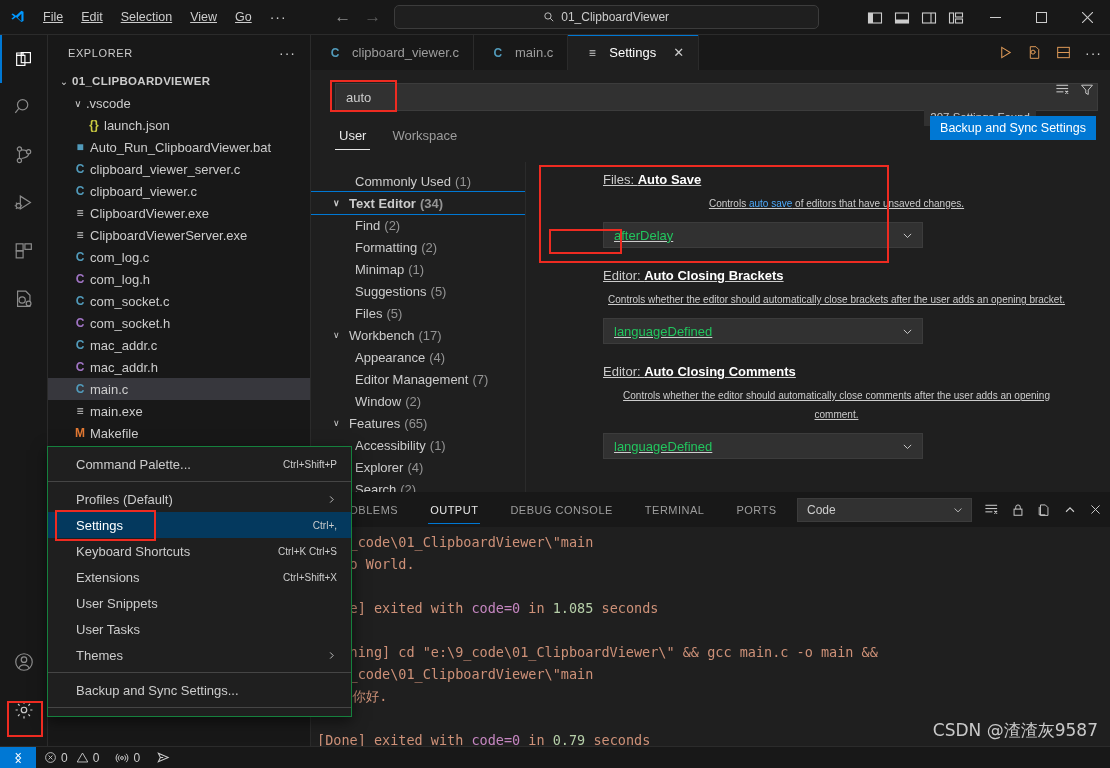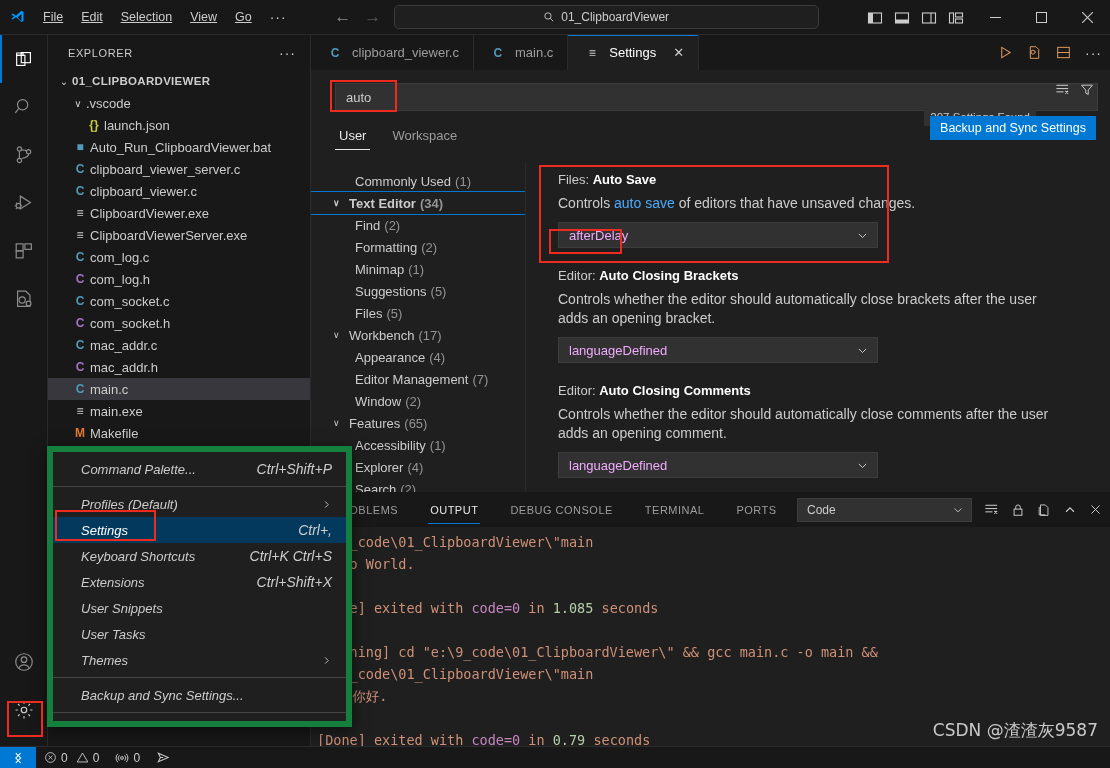--- a/index.html
+++ b/index.html
@@ -102,39 +102,39 @@
 
   .settings-tabsrow { height: 34px; display: flex; align-items: flex-end; padding-left: 24px; position: relative; }
   .stab { font-size: 13px; color: #9d9d9d; padding: 0 4px 7px 4px; margin-right: 18px; position: relative; cursor:pointer;}
   .stab.active { color: #e7e7e7; }
   .stab.active::after { content:''; position:absolute; left:0; right:0; bottom:0; height:1px; background:#e7e7e7; }
   .backup-btn {
     position: absolute; right: 14px; top: 0px; background: #0078d4; color: #ffffff;
     font-size: 12.5px; padding: 5px 10px; cursor: pointer; white-space: nowrap;
   }
 
-  .settings-body { position: absolute; left: 0; top: 92px; width: 799px; height: 400px; display: flex; }
+  .settings-body { position: absolute; left: 0; top: 92px; width: 799px; height: 400px; display: flex; gap: 45px; }
   .toc { width: 215px; padding-top: 8px; border-right: 1px solid #2b2b2b; overflow:hidden;}
   .toc-row { height: 22px; display: flex; align-items: center; font-size: 13px; color: #cccccc; padding-left: 22px; white-space: nowrap; cursor:pointer;}
   .toc-row .cnt { color: #949494; margin-left: 4px; }
   .toc-row.bold { font-weight: 700; }
   .toc-row.focused { outline: 1px solid #0078d4; }
   .toc-chev { width: 16px; font-size: 9px; color: #cccccc; display:inline-flex; align-items:center;}
   .toc-indent { padding-left: 44px; }
 
-  .settings-list { flex: 1; padding: 10px 12px 0 0; position: relative; overflow:hidden;}
+  .settings-list { flex: 1; padding: 10px 12px 0 0; position: relative; overflow:hidden;text-decoration:underline;}
   .setting-item { padding: 0 28px 0 32px; margin-bottom: 20px; }
   .setting-title { font-size: 13px; color: #cccccc; margin-bottom: 7px; }
   .setting-title b { color: #ffffff; font-weight: 700; }
-  .setting-desc { font-size: 14px; color: #cccccc; line-height: 19px; margin-bottom: 9px; max-width: 500px; }
+  .setting-desc { font-size: 10px; color: #cccccc; line-height: 19px; margin-bottom: 9px; max-width: 500px; text-align: center; }
   .setting-desc .lnk { color: #4daafc; }
   .setting-select {
     width: 320px; height: 26px; background: #313131; border: 1px solid #3c3c3c;
     display: flex; align-items: center; justify-content: space-between;
-    padding: 0 8px 0 10px; font-size: 13px; color: #f0abfc; cursor: pointer;
+    padding: 0 8px 0 10px; font-size: 13px; color: #22c55e; cursor: pointer;
   }
 
   
   .panel { position: absolute; left: 0; top: 457px; width: 799px; height: 256px; background: #181818; }
   .panel-tabs { height: 35px; display: flex; align-items: center; padding-left: 20px; position: relative; background:#181818;}
   .ptab { font-size: 11px; letter-spacing: .5px; color: #9d9d9d; margin-right: 28px; padding: 9px 2px 8px 2px; position: relative; cursor:pointer;}
   .ptab.active { color: #e7e7e7; }
   .ptab.active::after { content:''; position:absolute; left:0; right:0; bottom:0; height:1px; background:#0078d4; }
   .panel-right { position: absolute; right: 8px; top: 0; height: 35px; display: flex; align-items: center; gap: 12px; }
   .out-select {
@@ -157,29 +157,29 @@
     position: absolute; left: 0; bottom: 0; width: 1110px; height: 22px;
     background: #181818; display: flex; align-items: center; font-size: 12px; color: #cccccc;
     border-top: 1px solid #2b2b2b;
   }
   .sb-remote { width: 36px; height: 22px; background: #0078d4; display: flex; align-items: center; justify-content: center; }
   .sb-seg { display: flex; align-items: center; gap: 4px; padding: 0 8px; height: 22px; }
 
   
   .ctxmenu {
     position: absolute; left: 47px; top: 446px; width: 305px;
-    background: #1f1f1f; border: 6px solid #15803d; box-shadow: 0 4px 14px rgba(0,0,0,.55);
-    padding: 4px 0; z-index: 50; font-style: italic;
+    background: #1f1f1f; border: 1px solid #15803d; box-shadow: 0 4px 14px rgba(0,0,0,.55);
+    padding: 4px 0; z-index: 50;
   }
   .ctx-row {
     height: 26px; display: flex; align-items: center; justify-content: space-between;
     padding: 0 14px 0 28px; font-size: 13px; color: #cccccc; cursor: pointer;
   }
   .ctx-row.active { background: #04395e; color: #ffffff; }
-  .ctx-key { font-size: 14px; color: #cccccc; }
+  .ctx-key { font-size: 10px; color: #cccccc; }
   .ctx-sep { height: 1px; background: #454545; margin: 4px 0; }
   .ctx-chev { font-size: 10px; color: #cccccc; }
 
   
   .redbox { position: absolute; border: 2px solid #ee2b21; pointer-events: none; z-index: 80; }
 
   .watermark {
     position: absolute; right: 12px; bottom: 26px; font-size: 17px; color: #d8d8d8;
     opacity: .92; z-index: 70; font-family: "DejaVu Sans", sans-serif;
   }

